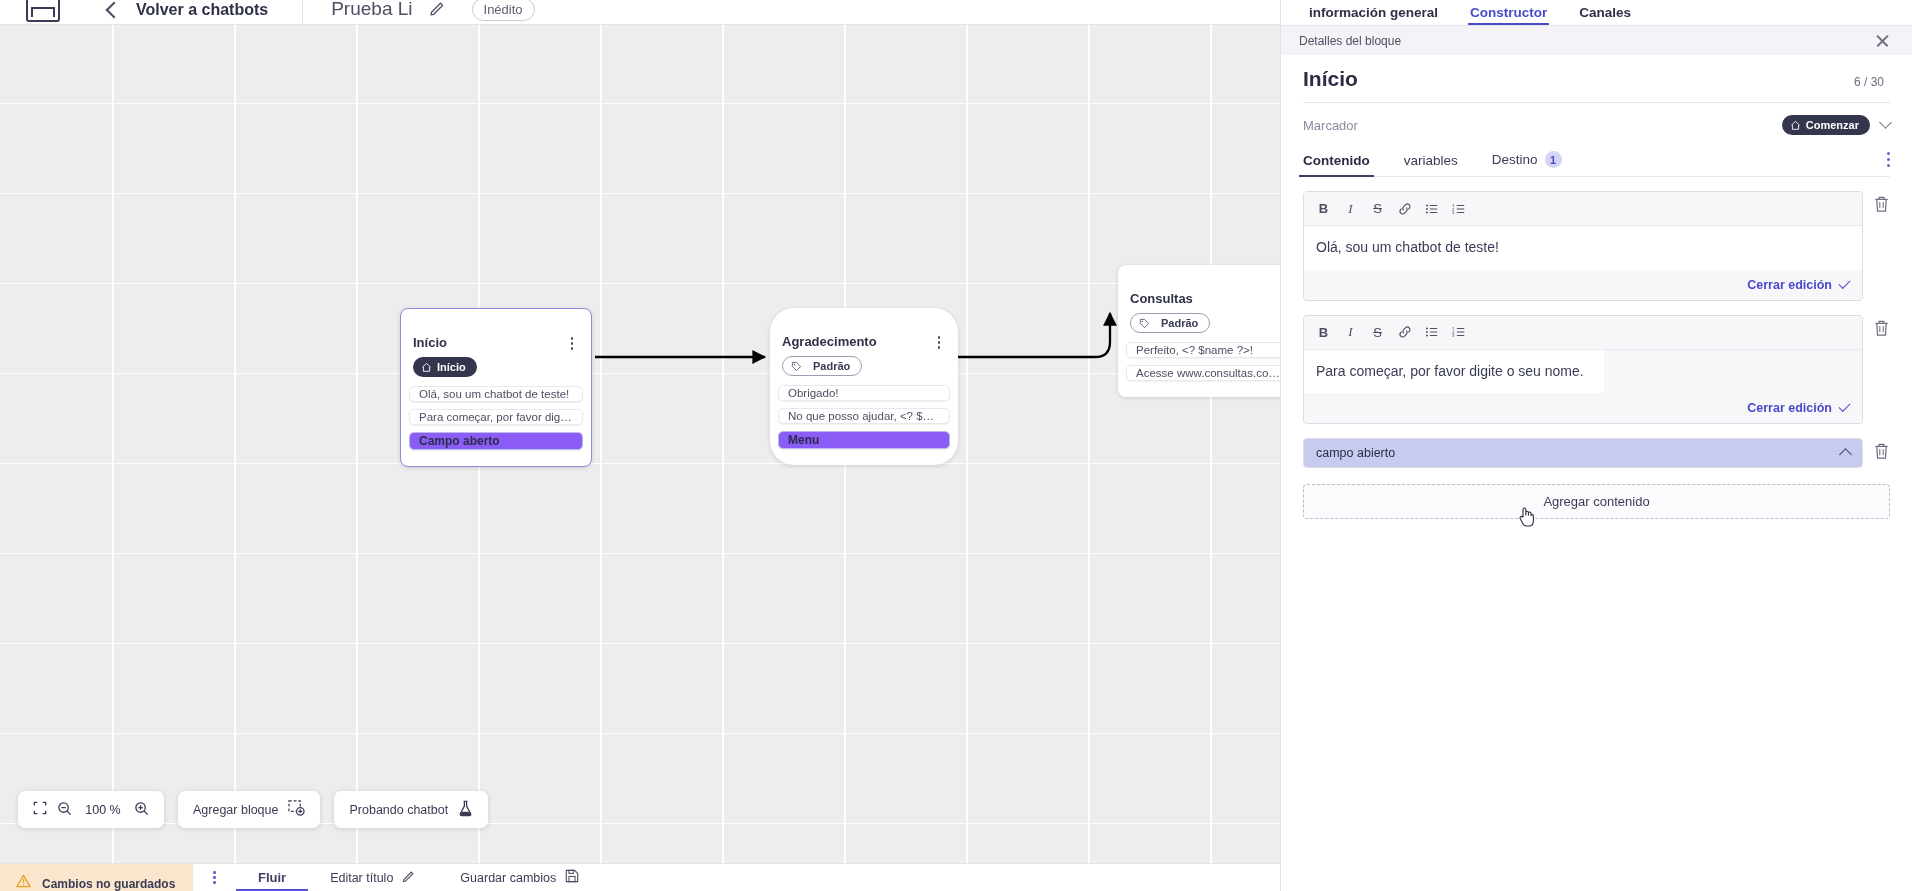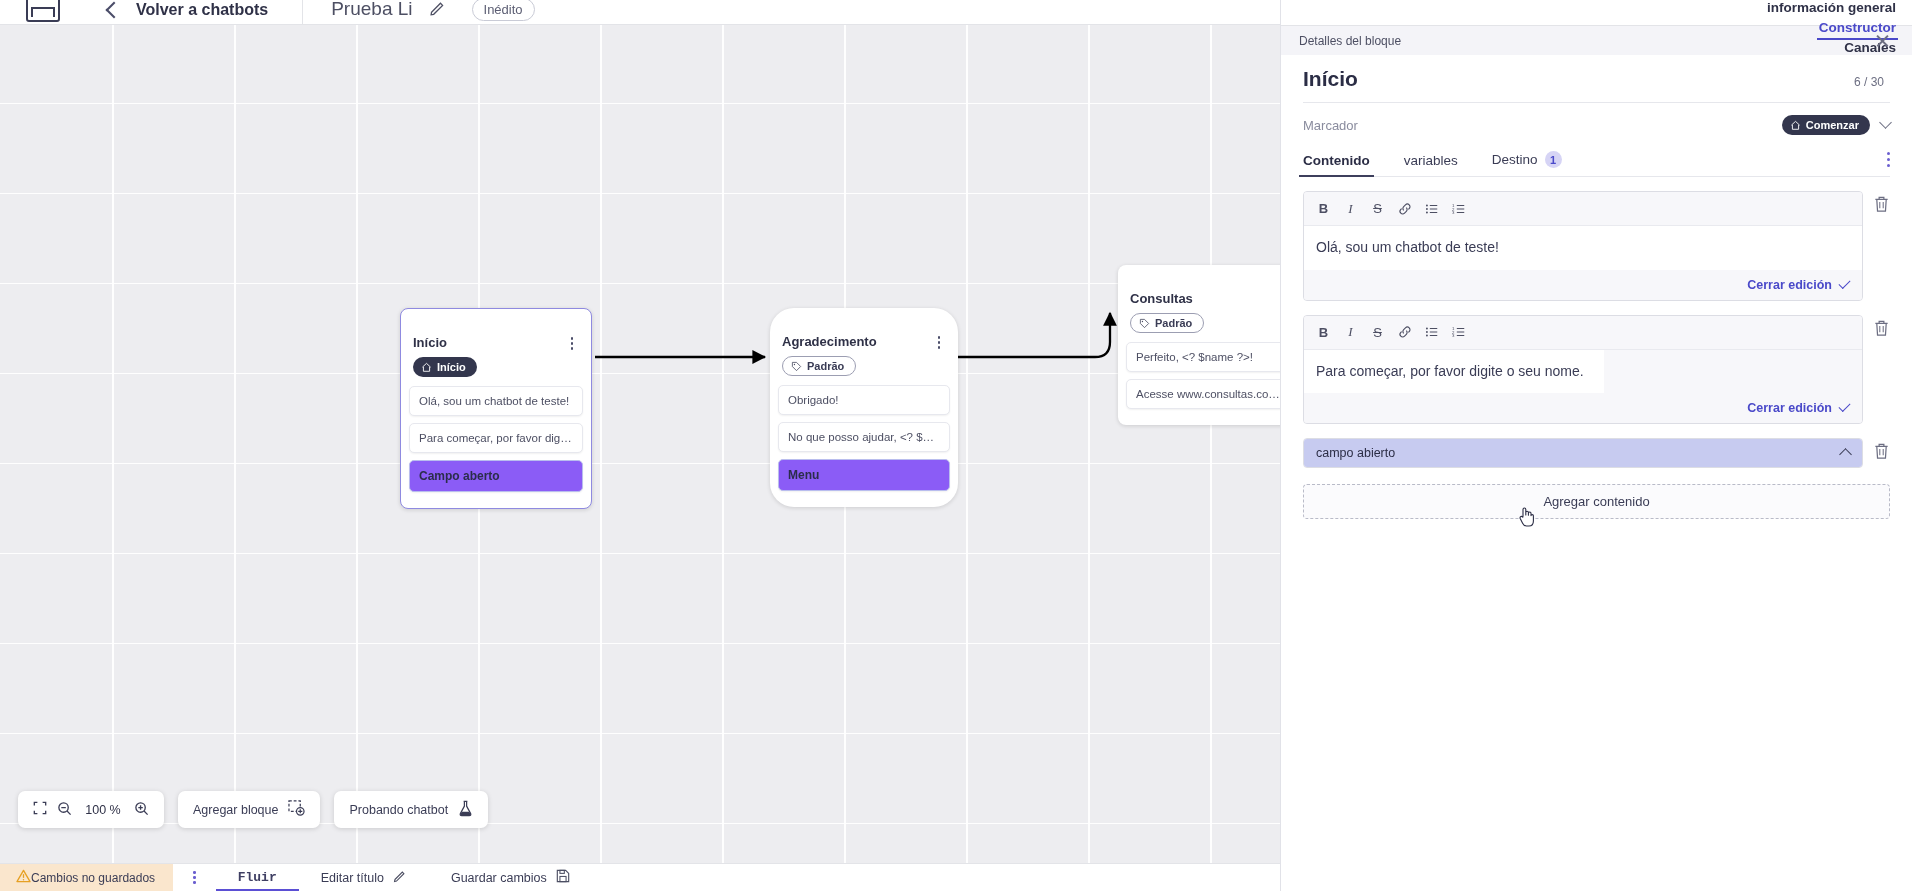--- a/index.html
+++ b/index.html
@@ -74,27 +74,27 @@
   .node-title { font-size: 13px; font-weight: bold; color: #2f3147; flex: 1; }
   .kebab { width: 14px; display: flex; flex-direction: column; align-items: center; gap: 2.5px; padding-top: 2px; }
   .kebab i { width: 2.6px; height: 2.6px; border-radius: 50%; background: #4a4c68; display: block; }
   .badge-row { padding: 7px 12px 9px 12px; }
   .badge-dark {
     display: inline-flex; align-items: center; gap: 5px;
     background: #33364d; color: #fff; border-radius: 12px;
     padding: 4px 11px 4px 8px; font-size: 11px; font-weight: bold;
   }
   .badge-outline {
-    display: inline-flex; align-items: center; gap: 5px;
+    display: inline-flex; align-items: center; gap: 11px;
     border: 1px solid #9c9eb2; color: #3a3c55; border-radius: 12px;
     padding: 3px 11px 3px 8px; font-size: 11px; font-weight: bold; background: #fff;
   }
   .msg-row {
     margin: 0 8px 7px 8px; background: #fff; border: 1px solid #e7e8ee;
-    border-radius: 5px; padding: 8px 9px; font-size: 11.5px; color: #4d4f63;
+    border-radius: 5px; padding: 1px 9px; font-size: 11.5px; color: #4d4f63;
     white-space: nowrap; overflow: hidden; text-overflow: ellipsis;
     box-shadow: 0 1px 2px rgba(0,0,0,0.06);
   }
   .msg-row.highlight {
     background: #8b5cf6; border-color: #b9bdee; color: #2b2d4a;
     font-weight: bold; font-size: 12px;
   }
 
   
   .bottom-tools { position: absolute; left: 18px; bottom: 35px; display: flex; gap: 14px; z-index: 6; }
@@ -104,44 +104,44 @@
     font-size: 12.5px; color: #3a3c55;
   }
   .zoom-val { font-size: 12.5px; color: #2f3147; min-width: 42px; text-align: center; }
 
   
   .statusbar {
     position: absolute; left: 0; bottom: 0; width: 1562px; height: 28px;
     background: #fff; border-top: 1px solid #e3e4e8; display: flex; align-items: stretch;
   }
   .unsaved {
-    background: #fae6cd; display: flex; align-items: center; gap: 0;
-    padding: 0 18px 0 16px; font-size: 12px; color: #3a3c55; font-weight: normal;
+    background: #fae6cd; display: flex; align-items: flex-end; gap: 11px;
+    padding: 0 18px 0 16px; font-size: 12px; color: #3a3c55; font-weight: bold;
   }
   .sb-kebab { display: flex; align-items: center; padding: 0 20px; }
   .sb-kebab i { width: 2.6px; height: 2.6px; border-radius: 50%; background: #6b5fd0; display: block; }
   .sb-kebab .col { display: flex; flex-direction: column; gap: 2.5px; }
   .sb-tab {
     display: flex; align-items: center; padding: 0 22px; font-size: 13px;
     color: #3a3c55; font-weight: bold; position: relative;
   }
-  .sb-tab.active { color: #3f3f63; font-family: Liberation Mono, monospace; }
+  .sb-tab.active { color: #3f3f63; }
   .sb-tab.active::after {
     content: ""; position: absolute; left: 0; right: 0; bottom: 0; height: 2.5px; background: #5b4fd4;
   }
   .sb-item { display: flex; align-items: center; gap: 9px; padding: 0 22px; font-size: 12.5px; color: #3a3c55; }
 
   
   .panel {
     position: absolute; right: 0; top: 0; width: 632px; height: 891px;
     background: #f4f4f8; border-left: 1px solid #e1e2e8;
   }
   .panel-tabs {
     height: 26px; background: #fff; display: flex; align-items: flex-end;
-    padding-left: 12px; gap: 0; border-bottom: 1px solid #e3e4e8; flex-direction: column;
+    padding-left: 12px; gap: 0; border-bottom: 1px solid #e3e4e8;
   }
   .ptab {
     font-size: 13.5px; font-weight: bold; color: #2f3147; padding: 0 16px 5px 16px;
     position: relative;
   }
   .ptab.active { color: #4a49c9; }
   .ptab.active::after {
     content: ""; position: absolute; left: 14px; right: 14px; bottom: 0; height: 2.5px; background: #4a49c9;
   }
   .panel-subhead {

